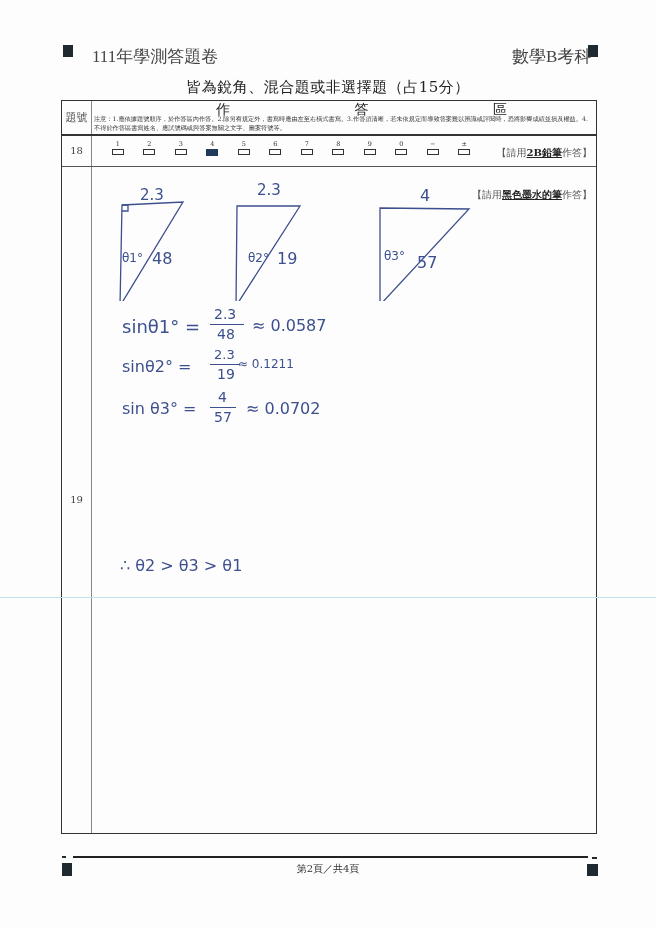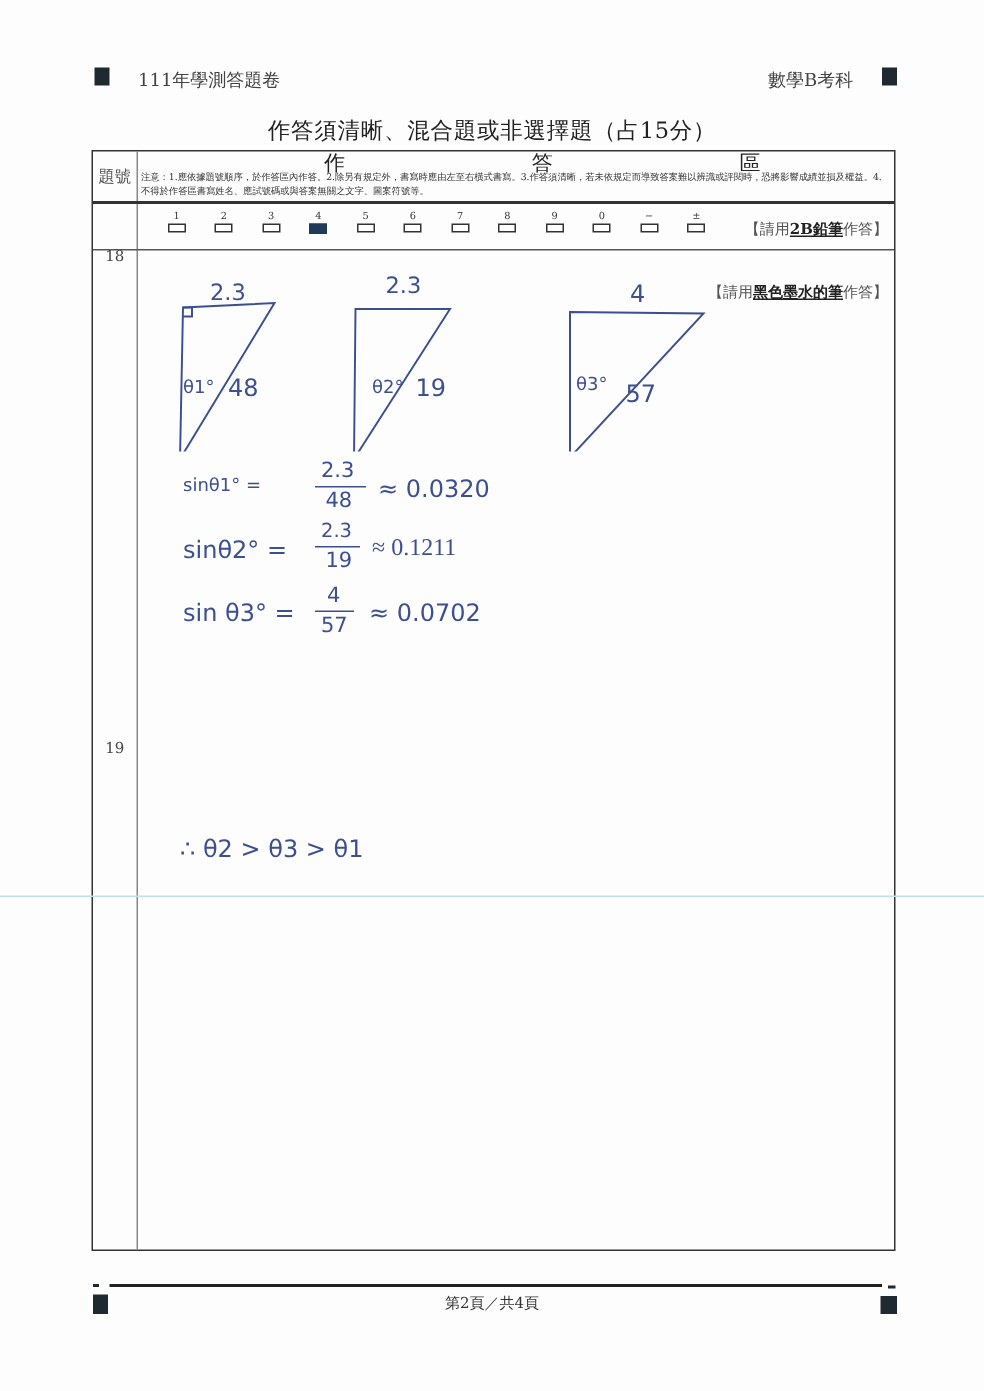--- a/index.html
+++ b/index.html
@@ -1,19 +1,19 @@
 <!DOCTYPE html>
 <html><head>
 <meta charset="utf-8">
 <style>
   html, body { margin:0; padding:0; }
   body { width:656px; height:927px; background:#fdfdfd; position:relative; overflow:hidden;
          font-family:"DejaVu Serif", serif; color:#333; }
   .mark { position:absolute; background:#1f2a30; }
-  .hdr-text { position:absolute; font-size:12px; color:#444; }
+  .hdr-text { position:absolute; font-size:17px; color:#444;font-family:Liberation Serif, serif; }
   .title { position:absolute; left:0; width:656px; top:78px; text-align:center; font-size:15px; color:#222; letter-spacing:0.5px; }
   .table { position:absolute; left:61px; top:100px; width:536px; height:734px; border:1.5px solid #333; box-sizing:border-box; }
   .col-line { position:absolute; left:29px; top:0; bottom:0; width:1px; background:#888; }
   .hline { position:absolute; left:0; right:0; height:1px; background:#555; }
   .hline.thick { height:2px; background:#333; }
   .qhead { position:absolute; left:0; width:29px; top:0; height:33px; display:flex; align-items:center; justify-content:center; font-size:11px; color:#555;text-align:right; }
   .zuoda { position:absolute; left:29px; right:0; top:0; text-align:center; font-size:14px; letter-spacing:60px; color:#222; padding-left:96px; line-height:16px; }
   .notice { position:absolute; left:32px; right:4px; top:13px; font-size:6.2px; line-height:9px; color:#333; }
   .qnum { position:absolute; left:0; width:29px; text-align:center; font-size:10px; color:#444; }
   .bubbles { position:absolute; left:40px; top:40px; display:flex; gap:0; }
@@ -32,30 +32,30 @@
 <body>
 
 <div class="mark" style="left:63px;top:45px;width:10px;height:12px;"></div>
 <div class="mark" style="left:588px;top:45px;width:10px;height:12px;"></div>
 <div class="mark" style="left:62px;top:863px;width:10px;height:13px;"></div>
 <div class="mark" style="left:587px;top:864px;width:11px;height:12px;"></div>
 
 <div class="hdr-text" style="left:92px;top:45px;">111年學測答題卷</div>
 <div class="hdr-text" style="left:512px;top:45px;">數學B考科</div>
 
-<div class="title">作答須清晰、混合題或非選擇題（占15分）</div>
+<div class="title">皆為銳角、混合題或非選擇題（占15分）</div>
 
 <div class="table">
   <div class="col-line"></div>
   <div class="qhead">題號</div>
   <div class="zuoda">作 答 區</div>
   <div class="notice">注意：1.應依據題號順序，於作答區內作答。2.除另有規定外，書寫時應由左至右橫式書寫。3.作答須清晰，若未依規定而導致答案難以辨識或評閱時，恐將影響成績並損及權益。4.不得於作答區書寫姓名、應試號碼或與答案無關之文字、圖案符號等。</div>
   <div class="hline thick" style="top:33px;"></div>
 
-  <div class="qnum" style="top:44px;margin-top:21px;">18</div>
+  <div class="qnum" style="top:44px;">18</div>
   <div class="bubbles">
     <div class="bubble">
         <span class="d">1</span>
         <span class="b"></span>
       </div>
     <div class="bubble">
         <span class="d">2</span>
         <span class="b"></span>
       </div>
     <div class="bubble">
@@ -121,32 +121,32 @@
   <span class="hand" style="left:90px;top:148px;font-size:16px;">48</span>
   <span class="hand" style="left:60px;top:150px;font-size:12px;">θ1°</span>
   <span class="hand" style="left:195px;top:80px;font-size:15px;">2.3</span>
   <span class="hand" style="left:215px;top:148px;font-size:16px;">19</span>
   <span class="hand" style="left:186px;top:150px;font-size:12px;text-align:right;">θ2°</span>
   <span class="hand" style="left:358px;top:85px;font-size:16px;">4</span>
   <span class="hand" style="left:355px;top:152px;font-size:16px;">57</span>
   <span class="hand" style="left:322px;top:148px;font-size:12px;">θ3°</span>
 
   <div style="position:absolute;left:60px;top:205px;height:40px;">
-    <span class="hand" style="left:0;top:10px;font-size:12px;">sinθ1° =</span>
+    <span class="hand" style="left:0;top:10px;font-size:18px;">sinθ1° =</span>
     <span class="hand" style="left:92px;top:0px;font-size:14px;">2.3</span>
     <span class="hand" style="left:88px;top:18px;width:34px;height:1px;background:#3c4f8f;"></span>
     <span class="hand" style="left:95px;top:20px;font-size:14px;">48</span>
-    <span class="hand" style="left:130px;top:10px;font-size:16px;">≈ 0.0320</span>
+    <span class="hand" style="left:130px;top:10px;font-size:16px;">≈ 0.0587</span>
   </div>
   <div style="position:absolute;left:60px;top:246px;height:40px;">
     <span class="hand" style="left:0;top:10px;font-size:16px;">sinθ2° =</span>
     <span class="hand" style="left:92px;top:0px;font-size:13px;">2.3</span>
     <span class="hand" style="left:88px;top:17px;width:30px;height:1px;background:#3c4f8f;"></span>
     <span class="hand" style="left:95px;top:19px;font-size:14px;">19</span>
-    <span class="hand" style="left:126px;top:10px;font-size:16px;font-family:Liberation Serif, serif;">≈ 0.1211</span>
+    <span class="hand" style="left:116px;top:10px;font-size:12px;">≈ 0.1211</span>
   </div>
   <div style="position:absolute;left:60px;top:288px;height:40px;">
     <span class="hand" style="left:0;top:10px;font-size:16px;">sin θ3° =</span>
     <span class="hand" style="left:96px;top:0px;font-size:14px;">4</span>
     <span class="hand" style="left:88px;top:18px;width:26px;height:1px;background:#3c4f8f;"></span>
     <span class="hand" style="left:92px;top:20px;font-size:14px;">57</span>
     <span class="hand" style="left:124px;top:10px;font-size:16px;">≈ 0.0702</span>
   </div>
 
   <span class="hand" style="left:58px;top:455px;font-size:16px;">∴  θ2 &gt; θ3 &gt; θ1</span>

